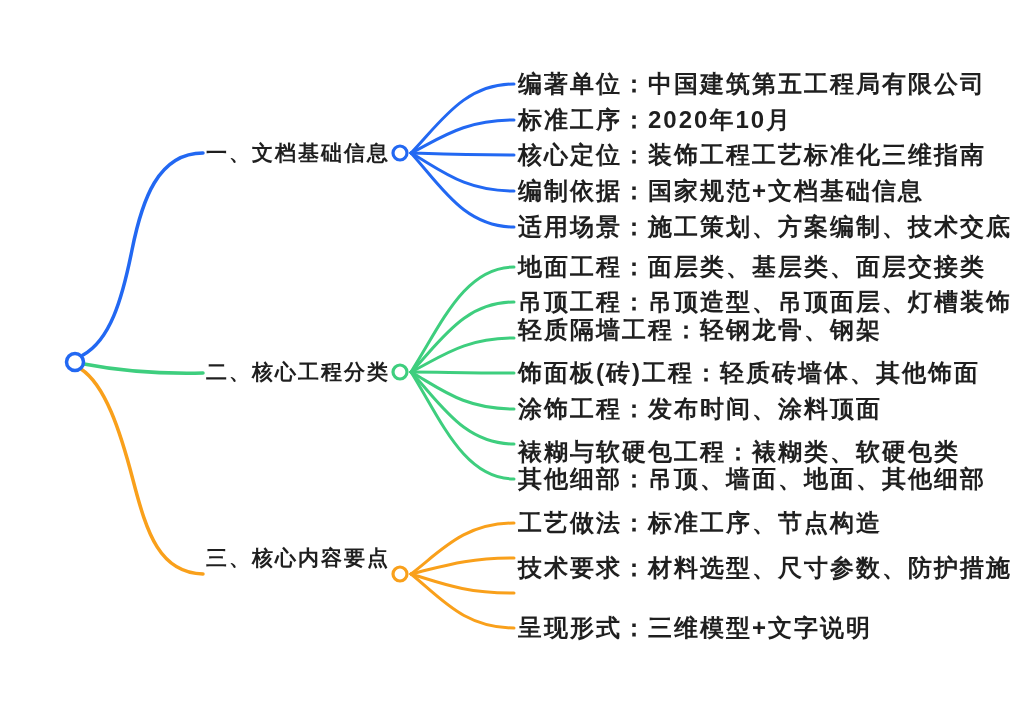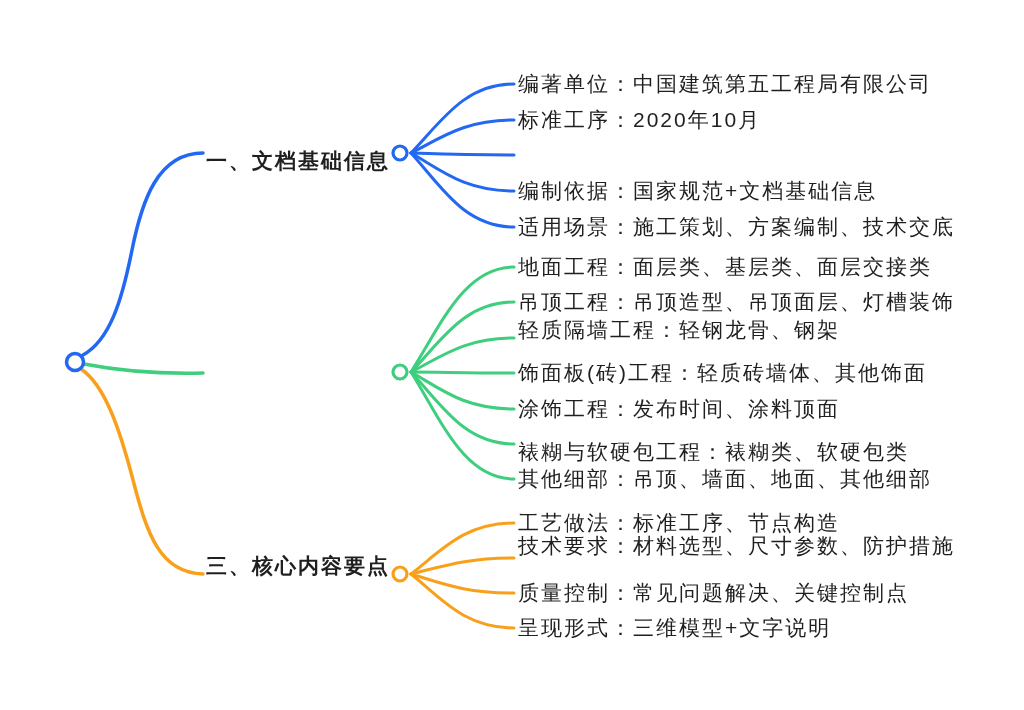--- a/index.html
+++ b/index.html
@@ -15,25 +15,25 @@
   .link.thick{stroke-width:3.5px;}
   .link.fan{stroke-width:3px;}
   .stroke-blue{stroke:var(--blue,#2268F2);}
   .stroke-green{stroke:var(--green,#3ECE7E);}
   .stroke-orange{stroke:var(--orange,#F9A01B);}
   .node-dot{fill:#fff;stroke-width:3.2px;cursor:pointer;}
   .root-dot{fill:#fff;stroke-width:3.5px;cursor:pointer;}
   .branch-label{
     position:absolute;right:634px;transform:translateY(-50%);
     font-size:21px;font-weight:600;letter-spacing:2px;
-    color:var(--text,#1F1F1F);white-space:nowrap;cursor:pointer;margin-top:8px;
+    color:var(--text,#1F1F1F);white-space:nowrap;cursor:pointer;
   }
   .leaf{
     position:absolute;left:518px;transform:translateY(-50%);
-    font-size:21px;font-weight:400;letter-spacing:2px;line-height:28px;
+    font-size:24px;font-weight:700;letter-spacing:2px;line-height:28px;
     color:var(--text,#1F1F1F);white-space:nowrap;cursor:pointer;
   }
 </style>
 </head>
 <body>
 
 <div class="stage">
 
   <svg width="1024" height="710" viewBox="0 0 1024 710">
 
@@ -60,33 +60,34 @@
     <path class="link fan stroke-orange" d="M 411 574 C 441 583 464 593 514 593"></path>
     <path class="link fan stroke-orange" d="M 411 574 C 441 598 464 628 514 628"></path>
 
     <circle class="root-dot stroke-blue" cx="75" cy="362" r="8.5"></circle>
     <circle class="node-dot stroke-blue" cx="400" cy="153" r="7"></circle>
     <circle class="node-dot stroke-green" cx="400" cy="372" r="7"></circle>
     <circle class="node-dot stroke-orange" cx="400" cy="574" r="7"></circle>
   </svg>
 
   <div class="branch-label" style="top:153px">一、文档基础信息</div>
+  <div class="branch-label" style="top:372px">二、核心工程分类</div>
   <div class="branch-label" style="top:558px">三、核心内容要点</div>
 
   <div class="leaf" style="top:84px">编著单位：中国建筑第五工程局有限公司</div>
   <div class="leaf" style="top:120px">标准工序：2020年10月</div>
+  <div class="leaf" style="top:155px">核心定位：装饰工程工艺标准化三维指南</div>
   <div class="leaf" style="top:191px">编制依据：国家规范+文档基础信息</div>
   <div class="leaf" style="top:227px">适用场景：施工策划、方案编制、技术交底</div>
 
   <div class="leaf" style="top:302px">吊顶工程：吊顶造型、吊顶面层、灯槽装饰</div>
   <div class="leaf" style="top:267px">地面工程：面层类、基层类、面层交接类</div>
   <div class="leaf" style="top:330px">轻质隔墙工程：轻钢龙骨、钢架</div>
   <div class="leaf" style="top:373px">饰面板(砖)工程：轻质砖墙体、其他饰面</div>
   <div class="leaf" style="top:409px">涂饰工程：发布时间、涂料顶面</div>
   <div class="leaf" style="top:452px">裱糊与软硬包工程：裱糊类、软硬包类</div>
   <div class="leaf" style="top:479px">其他细部：吊顶、墙面、地面、其他细部</div>
 
   <div class="leaf" style="top:523px">工艺做法：标准工序、节点构造</div>
-  <div class="leaf" style="top:546px">技术要求：材料选型、尺寸参数、防护措施</div>
-  <div class="leaf" style="top:593px">质量控制：常见问题解决、关键控制点</div>
+  <div class="leaf" style="top:568px">技术要求：材料选型、尺寸参数、防护措施</div>
   <div class="leaf" style="top:628px">呈现形式：三维模型+文字说明</div>
 
 </div>
 
 </body></html>

